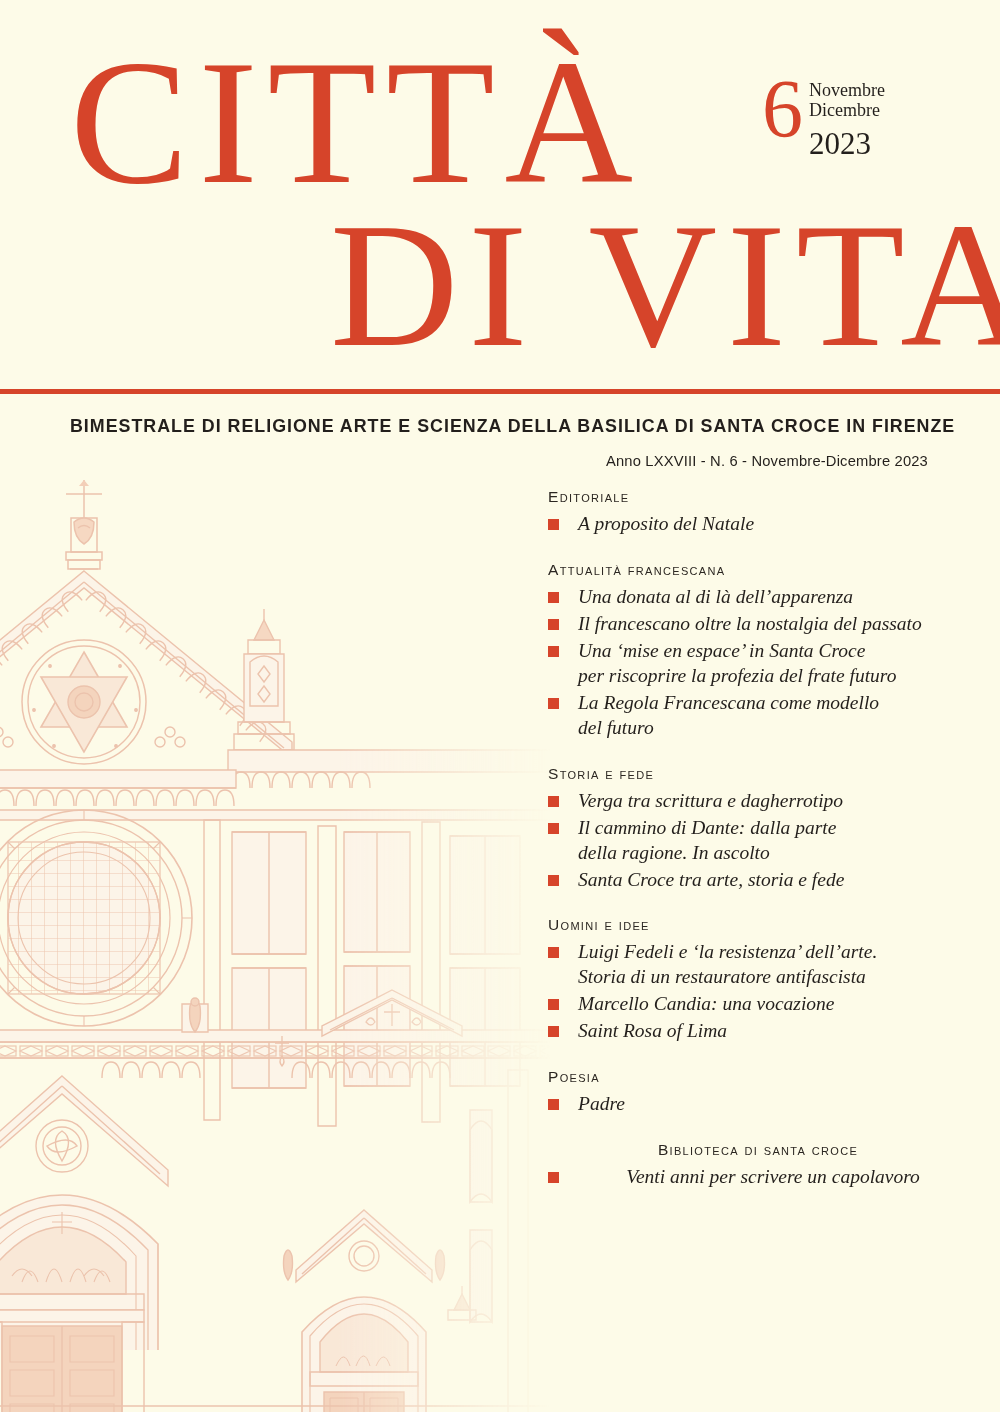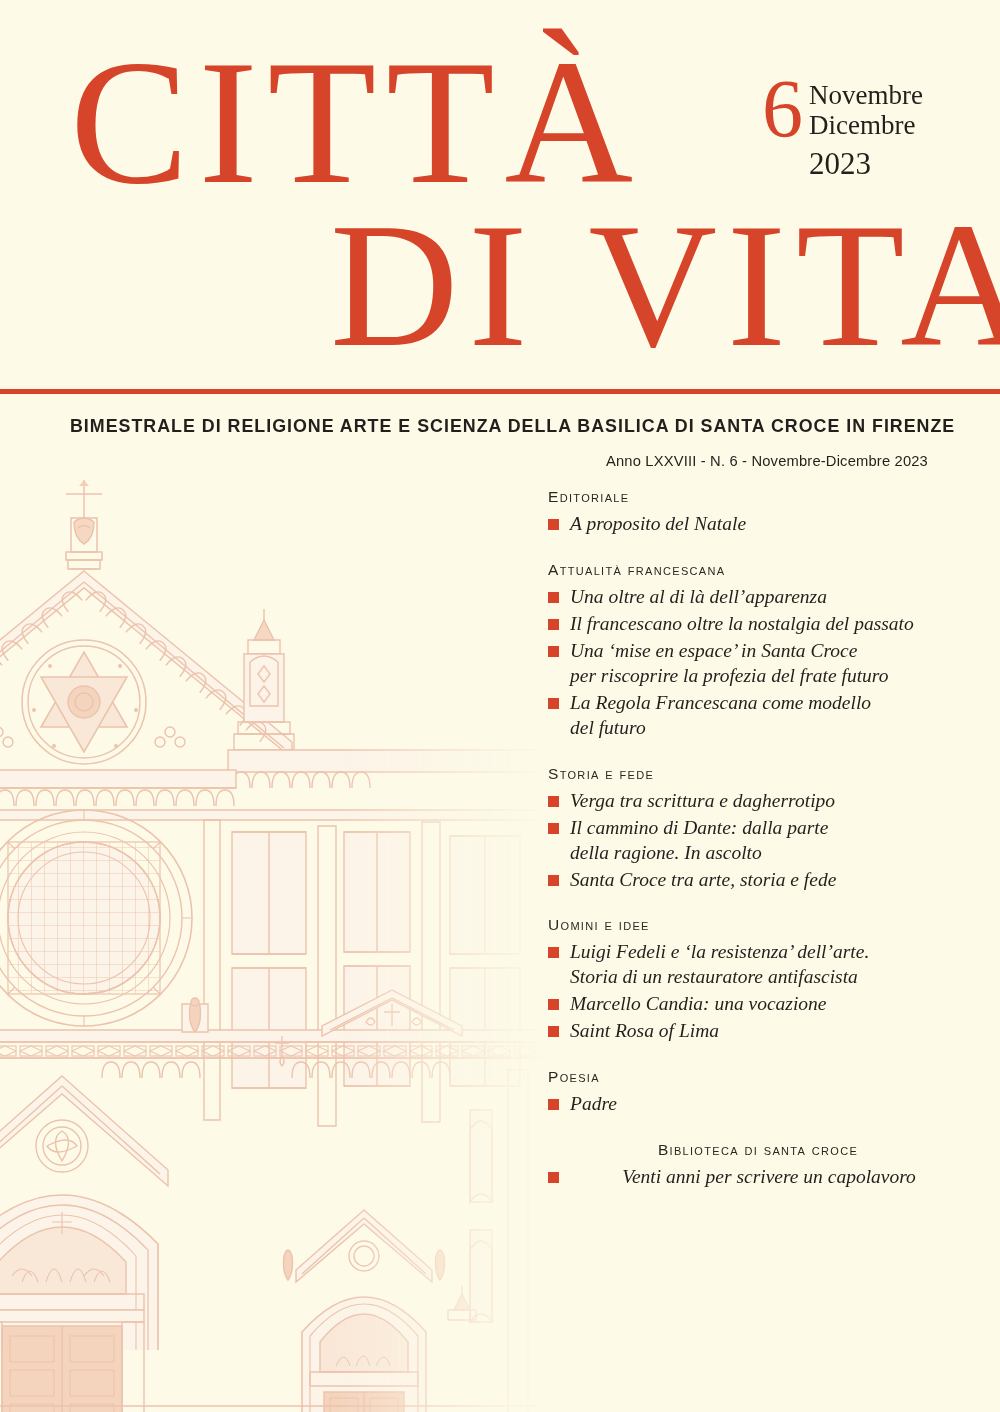--- a/index.html
+++ b/index.html
@@ -63,21 +63,21 @@
     font-family:"Liberation Serif", serif;
     margin-right:6px;
     position:relative; top:2px;
   }
   .issue-dates {
     display:flex; flex-direction:column;
     padding-top:8px;
     color:#231F1C;
     font-family:"Liberation Serif", serif;
   }
-  .issue-month { font-size:27px; line-height:1.12; }
+  .issue-month { font-size:18px; line-height:1.12; }
   .issue-year  { font-size:31px; line-height:1.1; margin-top:7px; }
 
   
   .rule {
     position:absolute; left:0; top:389px;
     width:1000px; height:5px;
     background:#D6442A;
   }
 
   
@@ -121,21 +121,21 @@
     letter-spacing:.085em;
     font-variant:small-caps;
     text-transform:lowercase;
     margin-bottom:6px;
     white-space:nowrap;
   }
   .sec-head::first-letter { text-transform:uppercase; }
 
   .toc-item {
     position:relative;
-    padding-left:22px;
+    padding-left:30px;
     margin-bottom:2px;
     font-family:"Liberation Serif", serif;
     font-style:italic;
     font-size:19.5px;
     line-height:1.28;
     color:#231F1C;
   }
   .toc-item .bullet {
     position:absolute;
     left:0; top:7px;
@@ -587,21 +587,21 @@
           <span class="lines">
             <span class="ln">A proposito del Natale</span>
           </span>
         </div>
       </div>
       <div class="toc-section">
         <div class="sec-head">Attualità francescana</div>
         <div class="toc-item">
           <span class="bullet"></span>
           <span class="lines">
-            <span class="ln">Una oltre al di là dell’apparenza</span>
+            <span class="ln">Una donata al di là dell’apparenza</span>
           </span>
         </div>
         <div class="toc-item">
           <span class="bullet"></span>
           <span class="lines">
             <span class="ln">Il francescano oltre la nostalgia del passato</span>
           </span>
         </div>
         <div class="toc-item">
           <span class="bullet"></span>

